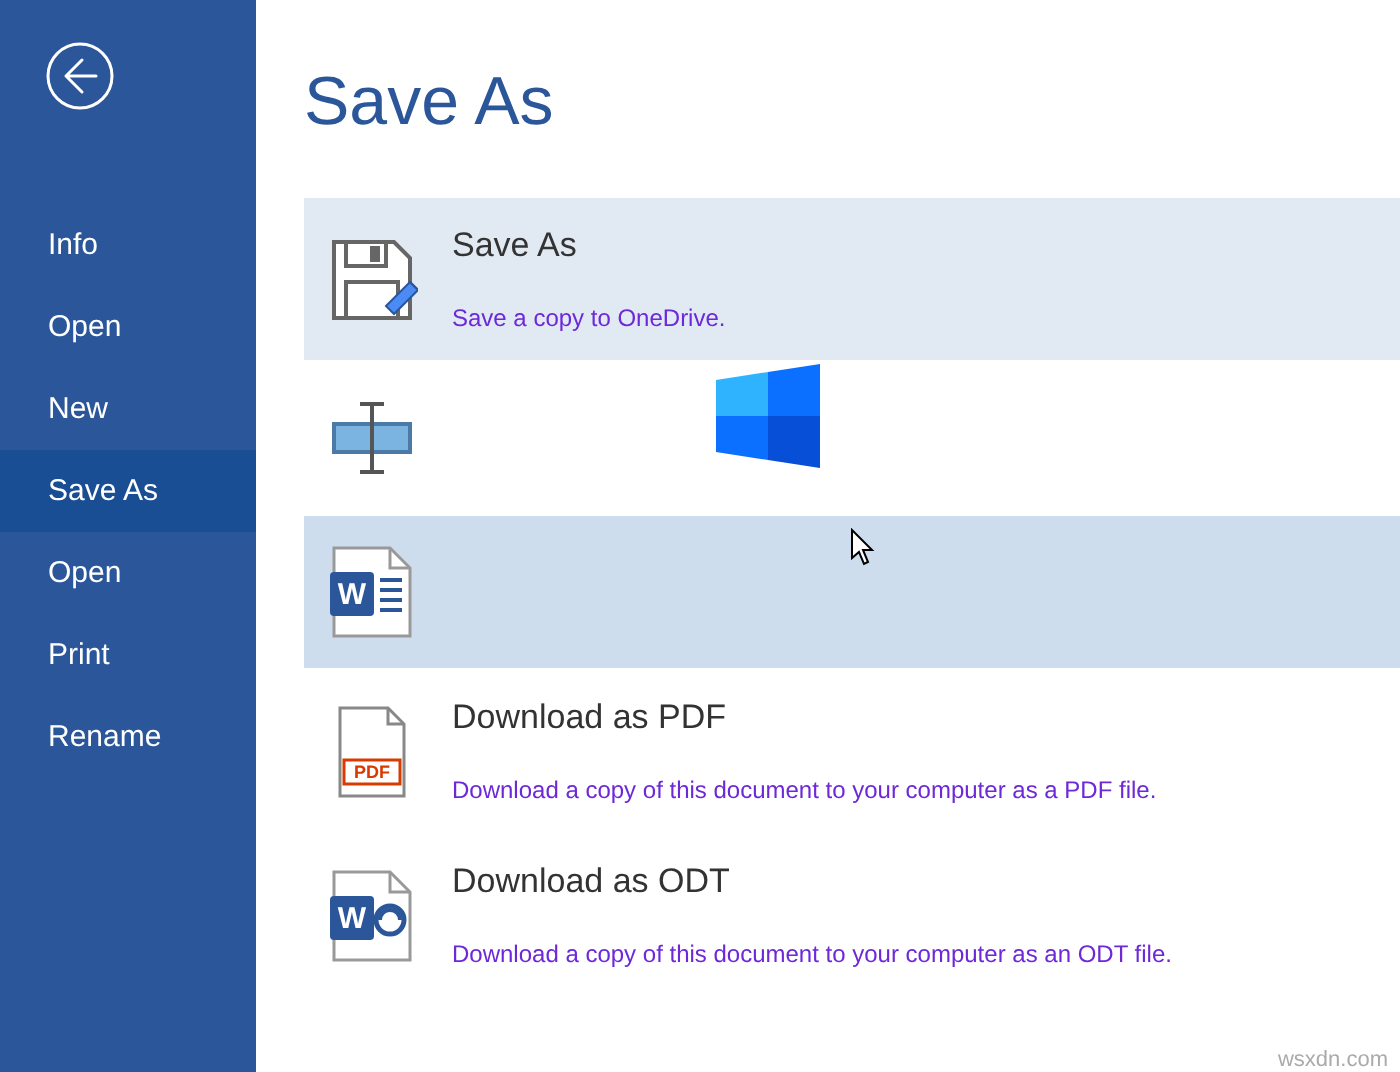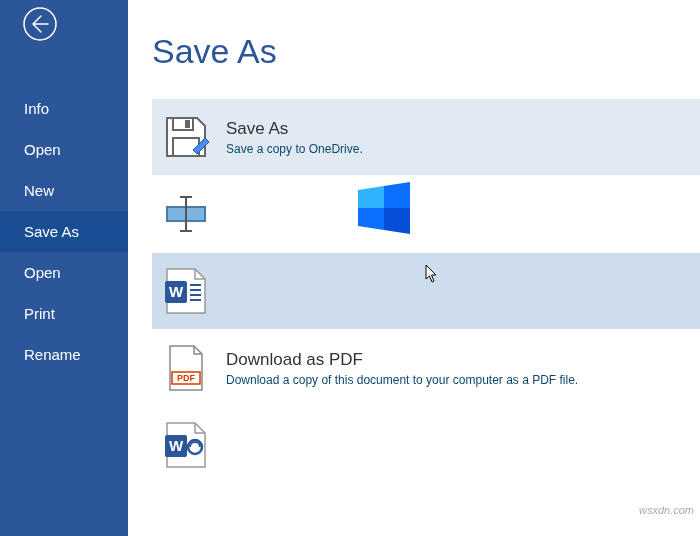--- a/index.html
+++ b/index.html
@@ -15,21 +15,21 @@
     display: flex;
     width: 100%;
     height: 100%;
   }
   .sidebar {
     width: 128px;
     background: #2b579a;
     color: #fff;
     display: flex;
     flex-direction: column;
-    padding-top: 4px;
+    padding-top: 18px;
   }
   .back-btn {
     width: 40px;
     height: 40px;
     margin-left: 20px;
     margin-bottom: 44px;
     display: flex;
     align-items: center;
     justify-content: center;
     cursor: pointer;
@@ -87,44 +87,44 @@
     flex-direction: column;
     gap: 3px;
   }
   .option-title {
     font-size: 17px;
     color: #333;
     font-weight: 400;
   }
   .option-desc {
     font-size: 12px;
-    color: #0c4a6e;
+    color: #6d28d9;
+    margin-top: 16px;
   }
   .overlay-logo {
     position: absolute;
     left: 358px;
     top: 182px;
     width: 52px;
     height: 52px;
   }
   .cursor-arrow {
     position: absolute;
     left: 425px;
     top: 264px;
     width: 14px;
     height: 20px;
   }
   .watermark {
     position: absolute;
     right: 6px;
-    bottom: 20px;
+    bottom: 0;
     font-size: 11px;
     color: #aaa;
     font-family: Arial, sans-serif;
-    font-style: italic;
   }
 </style>
 </head>
 <body>
 
 <div class="app">
 
   <div class="sidebar">
     <div class="back-btn">
       <svg width="36" height="36" viewBox="0 0 36 36">
@@ -206,20 +206,24 @@
         <div class="option-icon">
           <svg width="42" height="48" viewBox="0 0 42 48">
             <path d="M2 2 H30 L40 12 V46 H2 Z" fill="#fff" stroke="#999" stroke-width="1.5"></path>
             <path d="M30 2 V12 H40" fill="none" stroke="#999" stroke-width="1.5"></path>
             <rect x="0" y="14" width="22" height="22" fill="#2b579a" rx="2"></rect>
             <text x="11" y="30" font-size="15" font-weight="bold" fill="#fff" text-anchor="middle" font-family="Arial">W</text>
             <circle cx="30" cy="26" r="7" fill="none" stroke="#2b579a" stroke-width="2.5"></circle>
             <path d="M25 26 A5 5 0 0 1 35 26" fill="none" stroke="#2b579a" stroke-width="2"></path>
           </svg>
         </div>
+        <div class="option-text">
+          <div class="option-title">Download as ODT</div>
+          <div class="option-desc">Download a copy of this document to your computer as an ODT file.</div>
+        </div>
       </div>
 
     </div>
   </div>
 </div>
 
 <svg class="overlay-logo" viewBox="0 0 52 52">
   <polygon points="0,8 26,4 26,26 0,26" fill="#2fb3ff"></polygon>
   <polygon points="26,4 52,0 52,26 26,26" fill="#0b6fff"></polygon>
   <polygon points="0,26 26,26 26,48 0,44" fill="#0b6fff"></polygon>

